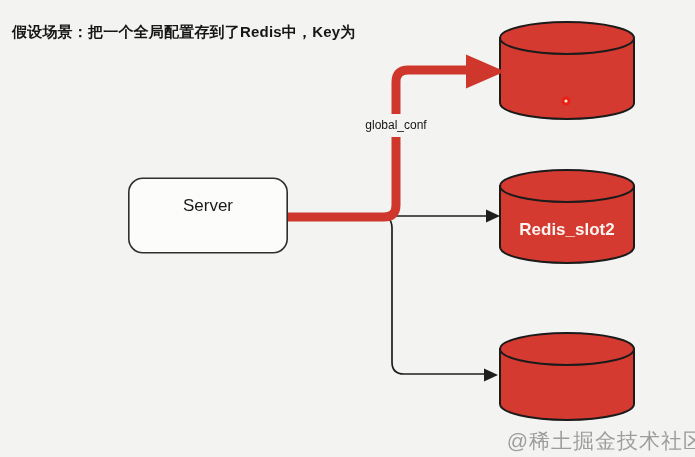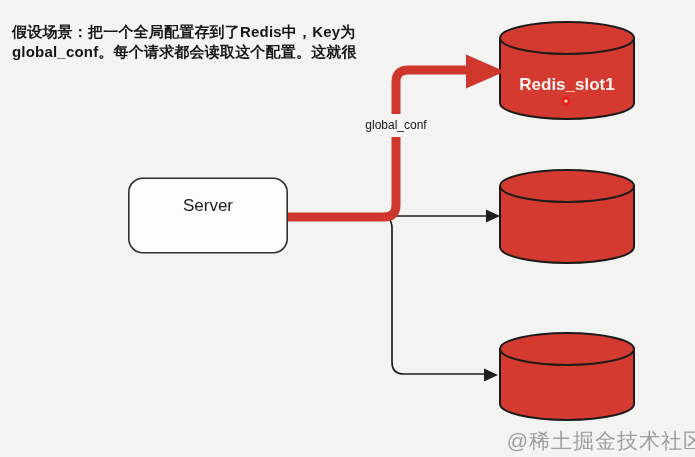--- a/index.html
+++ b/index.html
@@ -102,21 +102,20 @@
 
     <path d="M 288 217 H 384 Q 396 217 396 205 V 82 Q 396 70 408 70 H 470" fill="none" stroke-width="9" stroke="#cf372d"></path>
     <polygon points="466,54.5 466,88.5 505,71.5" fill="#cf372d"></polygon>
 
     <circle cx="566" cy="101" r="4.5" fill="#ea2015"></circle>
     <circle cx="566" cy="101" r="1.6" fill="#ffe9df"></circle>
   </svg>
 
   <div class="desc">
     <div>假设场景：把一个全局配置存到了Redis中，Key为</div>
-    <div>global_conf。每个请求都会读取这个配置。这就很</div>
   </div>
 
   <div class="server-label">Server</div>
   <div class="edge-label">global_conf</div>
-  <div class="cyl-label slot1">Redis_slot1</div>
+  <div class="cyl-label slot2">Redis_slot2</div>
 
   <div class="watermark">@稀土掘金技术社区</div>
 </div>
 
 </body></html>

